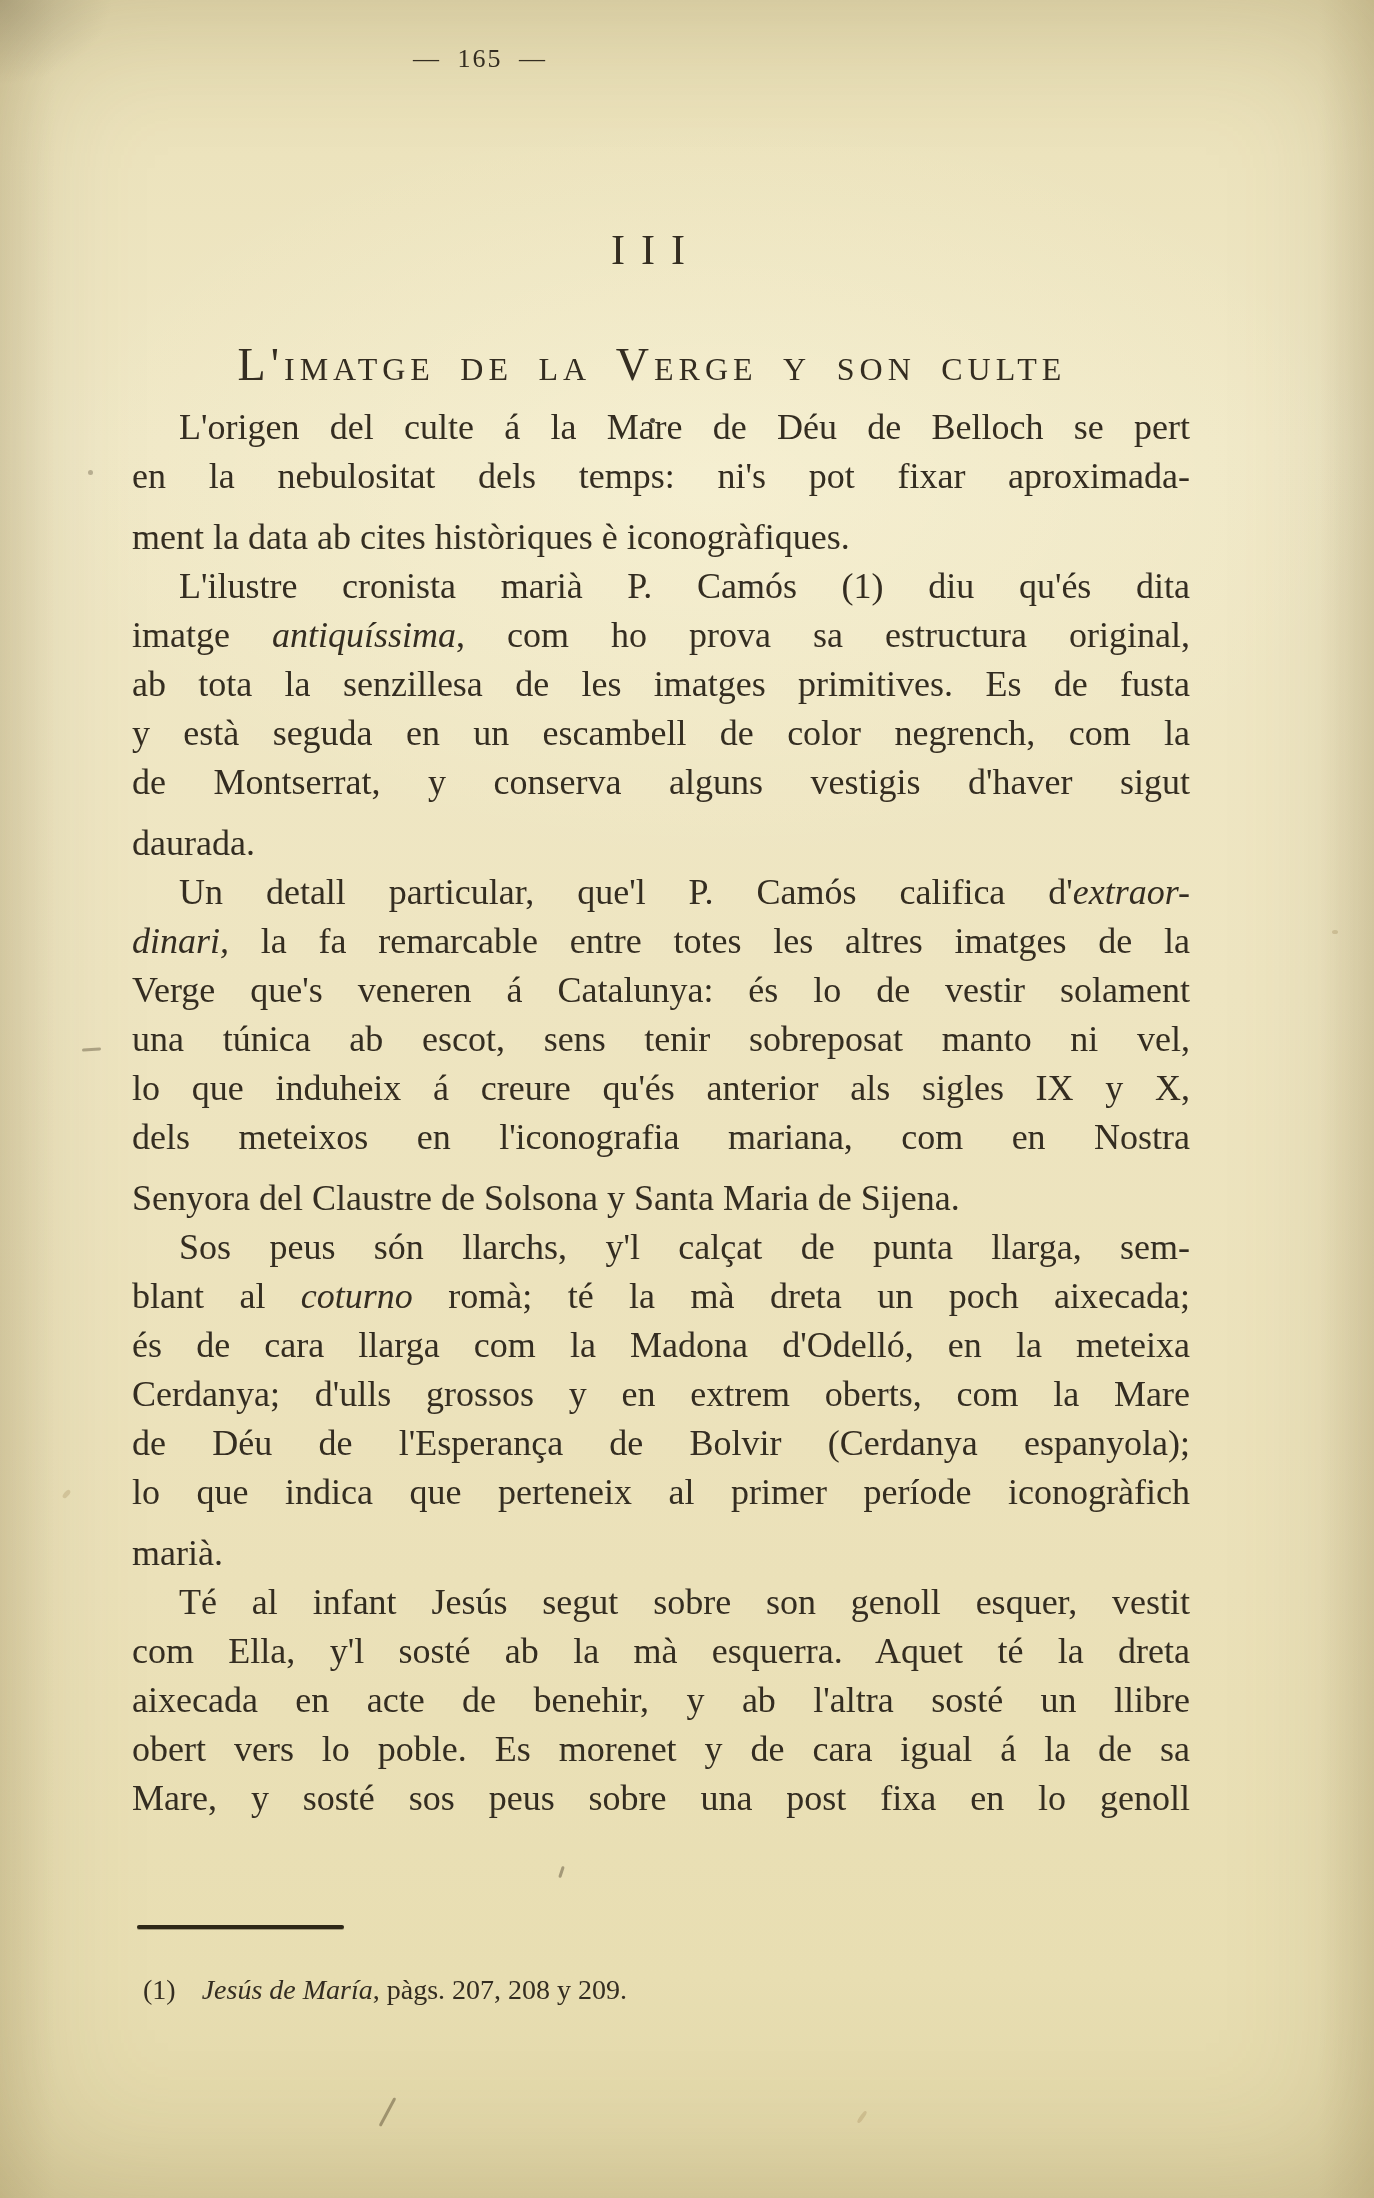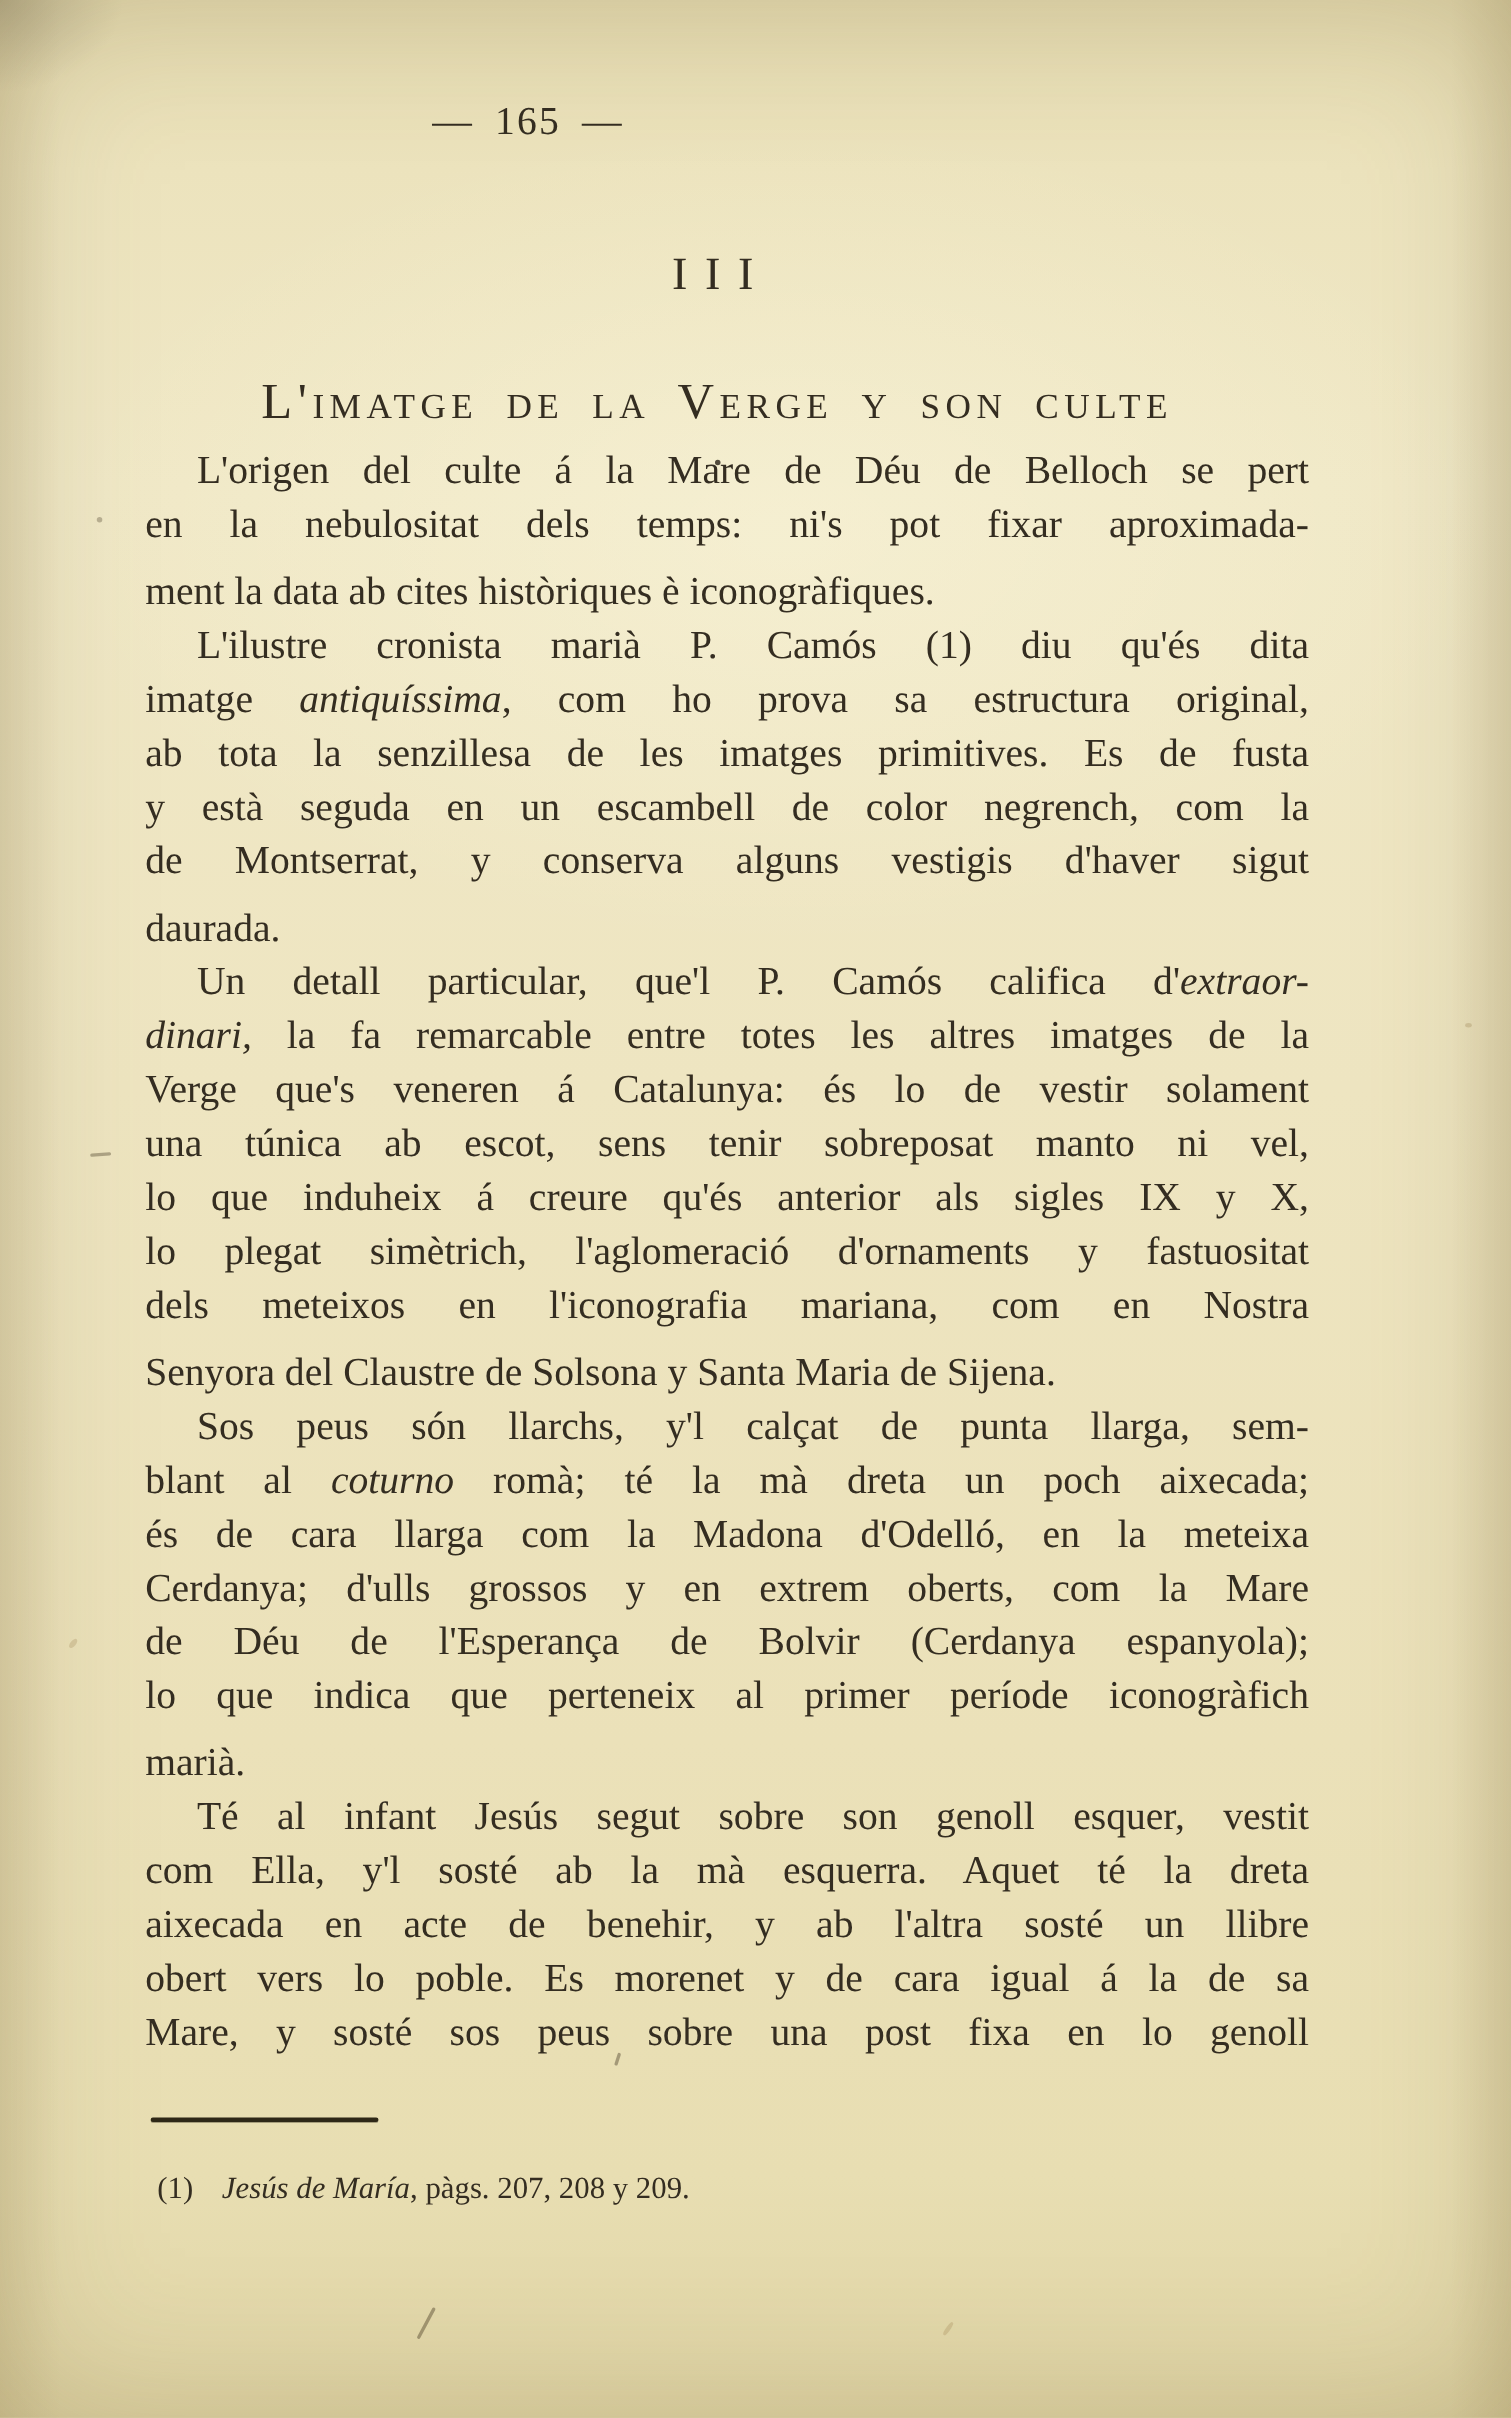--- a/index.html
+++ b/index.html
@@ -13,21 +13,21 @@
     background:
       radial-gradient(ellipse 160px 120px at 0px 0px, rgba(110,104,88,.30), rgba(110,104,88,0) 70%),
       radial-gradient(ellipse 900px 500px at 52% 22%, rgba(255,252,230,.35), rgba(255,252,230,0) 75%),
       linear-gradient(90deg, rgba(150,130,80,.14) 0%, rgba(150,130,80,0) 4%, rgba(150,130,80,0) 96%, rgba(150,130,80,.16) 100%),
       linear-gradient(180deg, #e6dcb2 0%, #ece3bd 7%, #f0e8c6 20%, #eee5c1 45%, #ebe1b9 72%, #e8deb2 90%, #e0d5a6 100%);
     box-shadow: inset 0 0 140px rgba(120,100,55,.28);
   }
   
   .page-number{
     position:absolute;top:44px;left:480px;transform:translateX(-50%);
-    font-size:36px;letter-spacing:2px;word-spacing:8px;white-space:nowrap;margin-top:45px;
+    font-size:26px;letter-spacing:2px;word-spacing:8px;white-space:nowrap;
   }
   .chapter-number{
     position:absolute;top:226px;left:648px;transform:translateX(-50%);
     font-size:42px;letter-spacing:16px;text-indent:16px;white-space:nowrap;
   }
   .section-title{
     position:absolute;top:338px;left:652px;transform:translateX(-50%);
     font-variant:small-caps;font-size:46px;letter-spacing:5px;word-spacing:9px;
     white-space:nowrap;
   }
@@ -104,21 +104,20 @@
       <div class="line">imatge <i>antiquíssima</i>, com ho prova sa estructura original,</div>
       <div class="line">ab tota la senzillesa de les imatges primitives. Es de fusta</div>
       <div class="line">y està seguda en un escambell de color negrench, com la</div>
       <div class="line">de Montserrat, y conserva alguns vestigis d'haver sigut</div>
       <div class="line last">daurada.</div>
       <div class="line indent">Un detall particular, que'l P. Camós califica d'<i>extraor-</i></div>
       <div class="line"><i>dinari,</i> la fa remarcable entre totes les altres imatges de la</div>
       <div class="line">Verge que's veneren á Catalunya: és lo de vestir solament</div>
       <div class="line">una túnica ab escot, sens tenir sobreposat manto ni vel,</div>
       <div class="line">lo que induheix á creure qu'és anterior als sigles IX y X,</div>
-      <div class="line">lo plegat simètrich, l'aglomeració d'ornaments y fastuositat</div>
       <div class="line">dels meteixos en l'iconografia mariana, com en Nostra</div>
       <div class="line last">Senyora del Claustre de Solsona y Santa Maria de Sijena.</div>
       <div class="line indent">Sos peus són llarchs, y'l calçat de punta llarga, sem-</div>
       <div class="line">blant al <i>coturno</i> romà; té la mà dreta un poch aixecada;</div>
       <div class="line">és de cara llarga com la Madona d'Odelló, en la meteixa</div>
       <div class="line">Cerdanya; d'ulls grossos y en extrem oberts, com la Mare</div>
       <div class="line">de Déu de l'Esperança de Bolvir (Cerdanya espanyola);</div>
       <div class="line">lo que indica que perteneix al primer període iconogràfich</div>
       <div class="line last">marià.</div>
       <div class="line indent">Té al infant Jesús segut sobre son genoll esquer, vestit</div>

